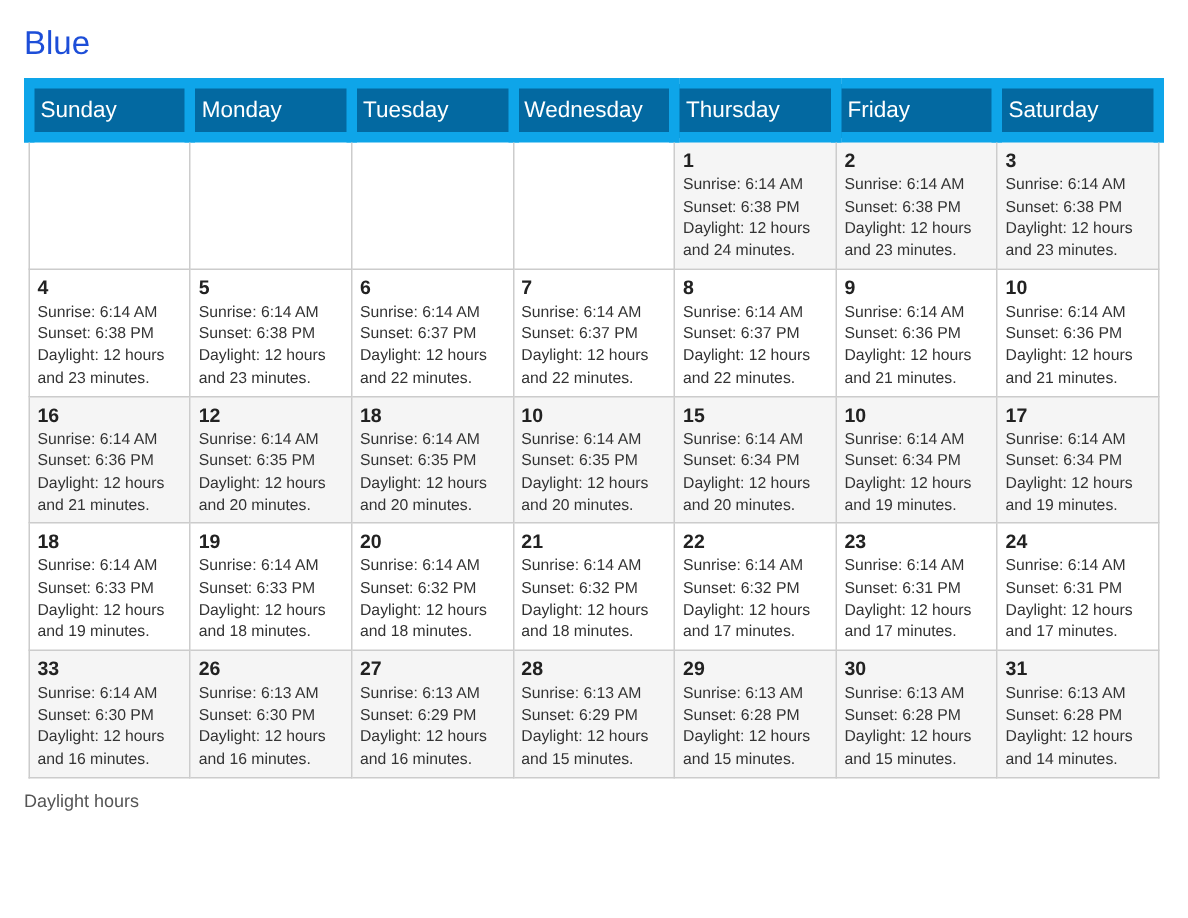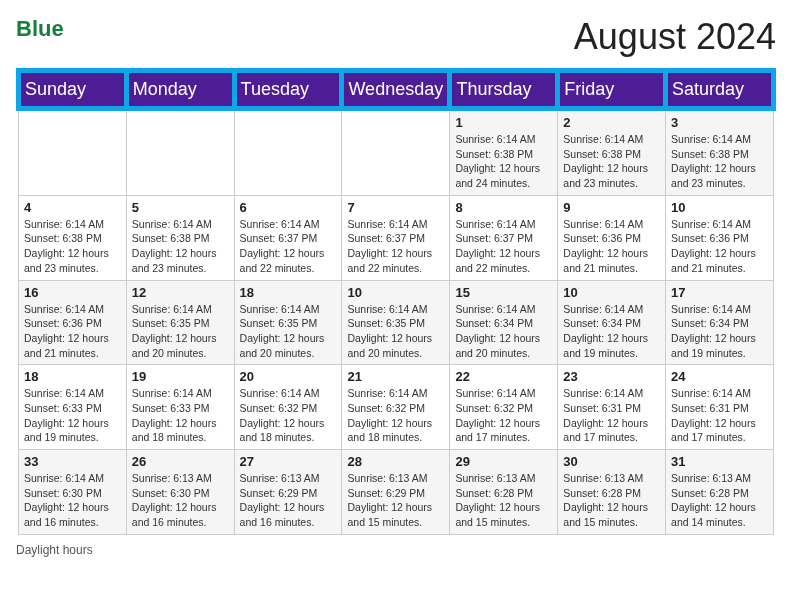--- a/index.html
+++ b/index.html
@@ -38,27 +38,27 @@
       font-size: 16px;
       font-weight: normal;
       color: #444;
     }
     .calendar {
       width: 100%;
       border-collapse: collapse;
       font-size: 11px;
     }
     .calendar thead tr th {
-      background: #4c1d95;
+      background: #0369a1;
       color: #fff;
       padding: 6px 4px;
       text-align: left;
-      font-size: 18px;
+      font-size: 15px;
       font-weight: normal;
-      border: 5px solid #0ea5e9;
+      border: 7px solid #0ea5e9;
     }
     .calendar tbody tr td {
       border: 1px solid #ccc;
       vertical-align: top;
       padding: 4px 5px;
       width: 108px;
       min-height: 80px;
       background: #fff;
     }
     .calendar tbody tr:nth-child(odd) td {
@@ -88,25 +88,24 @@
       color: #555;
       text-align: left;
     }
   </style>
 </head>
 <body>
 
 <div class="header">
   <div class="logo">
     <div>
-      <span style="font-size:22px;font-weight:bold;color:#15803d;">Blue</span>
+      <span style="font-size:22px;font-weight:normal;color:#1d4ed8;">Blue</span>
     </div>
   </div>
   <div class="title-block">
-    <h1>August 2024</h1>
   </div>
 </div>
 
 <table class="calendar">
   <thead>
     <tr>
     <th>Sunday</th>
         <th>Monday</th>
         <th>Tuesday</th>
         <th>Wednesday</th>

